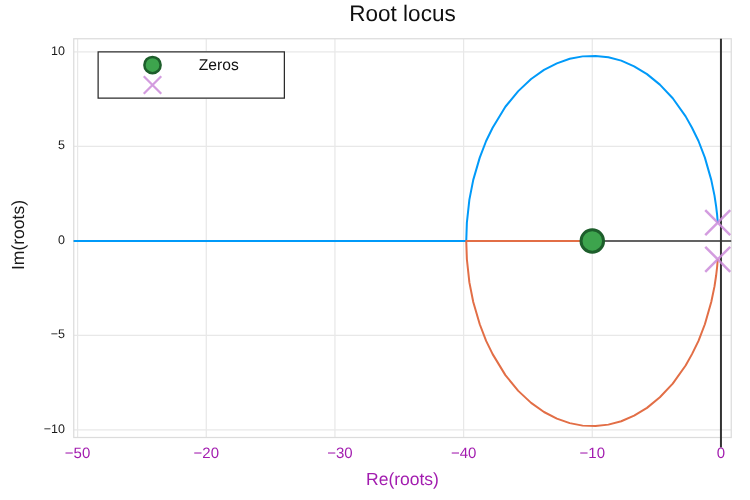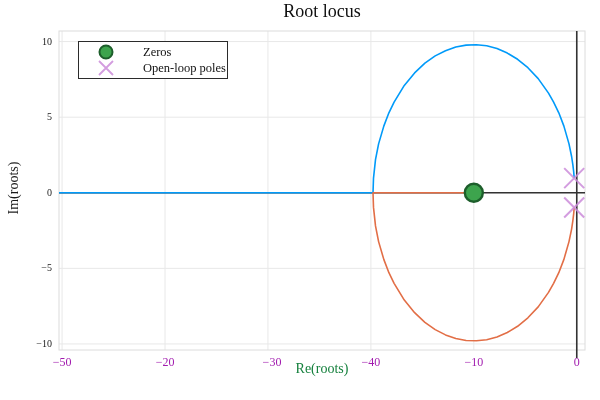--- a/index.html
+++ b/index.html
@@ -1,30 +1,30 @@
 <!DOCTYPE html>
 <html><head>
 <meta charset="utf-8">
 <style>
   html,body{margin:0;padding:0;background:#ffffff;}
   .figure{position:relative;width:600px;height:400px;background:#ffffff;
-          font-family:Liberation Serif, serif;overflow:hidden;}
+          font-family:Liberation Sans, sans-serif;overflow:hidden;}
   #plot-svg{position:absolute;left:0;top:0;}
   .title{position:absolute;left:59px;top:1px;width:526px;text-align:center;
          font-size:18px;color:#0f0f0f;}
-  .xlabel{position:absolute;left:59px;top:361px;width:526px;text-align:center;
-          font-size:14px;color:#15803d;}
+  .xlabel{position:absolute;left:59px;top:375px;width:526px;text-align:center;
+          font-size:14px;color:#a21caf;}
   .ylabel{position:absolute;left:14px;top:188px;transform:translate(-50%,-50%) rotate(-90deg);
           font-size:14px;color:#1a1a1a;white-space:nowrap;}
   .xtick{position:absolute;top:355px;width:60px;text-align:center;font-size:12px;color:#a21caf;}
   .ytick{position:absolute;left:8px;width:44px;text-align:right;font-size:10px;
          color:#1a1a1a;height:16px;line-height:16px;}
   .legend{position:absolute;left:78px;top:41px;width:150px;height:38px;
           border:1.5px solid #2b2b2b;background:#ffffff;box-sizing:border-box;
-          display:flex;flex-direction:column;justify-content:center;}
+          display:flex;flex-direction:column;justify-content:center;padding-left:16px;}
   .legend-row{display:flex;align-items:center;height:16px;}
   .lg-icon{flex:0 0 64px;height:16px;}
   .legend-label{font-size:12.5px;line-height:16px;color:#111;white-space:nowrap;}
 </style>
 </head>
 <body>
 
 <div class="figure">
   <svg id="plot-svg" width="600" height="400" viewBox="0 0 600 400">
       <line x1="62.08806262230917" y1="31" x2="62.08806262230917" y2="350" stroke="#e8e8e8" stroke-width="1"></line>
@@ -56,21 +56,20 @@
     <div class="legend-row">
       <svg class="lg-icon" viewBox="0 0 64 16">
         <circle id="lg-zero" cx="27" cy="8" r="6.5" stroke-width="2" fill="#3da44d" stroke="#1d5e2b"></circle>
       </svg>
       <span class="legend-label">Zeros</span>
     </div>
     <div class="legend-row">
       <svg class="lg-icon" viewBox="0 0 64 16">
         <path id="lg-pole" d="M20 1 L34 15 M20 15 L34 1" fill="none" stroke-width="1.8" opacity="0.85" stroke="#cb8bd9"></path>
       </svg>
-      <span class="legend-label">Open-loop poles</span>
     </div>
   </div>
 <div class="xtick" style="left: 32.0881px;">−50</div>
     <div class="xtick" style="left: 135.023px;">−20</div>
     <div class="xtick" style="left: 242px;">−30</div>
     <div class="xtick" style="left: 340.894px;">−40</div>
     <div class="xtick" style="left: 443.83px;">−10</div>
     <div class="xtick" style="left: 546.765px;">0</div>
     <div class="ytick" style="top: 335.953px;">−10</div>
     <div class="ytick" style="top: 260.36px;">−5</div>

